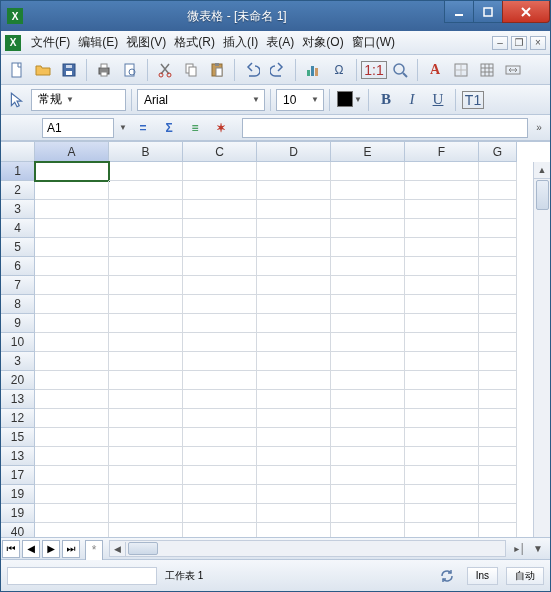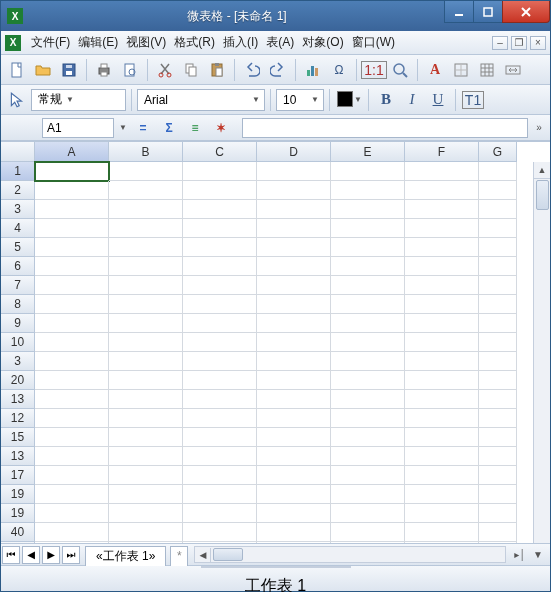--- a/index.html
+++ b/index.html
@@ -72,21 +72,21 @@
 .tabsrow .navbtn { width:18px; height:18px; border:1px solid #a7b7cc; margin:0 1px; display:flex; align-items:center; justify-content:center; background:#fff; font-size:10px;}
 .tabsrow .tab { height:20px; padding:0 10px; background:#fff; border:1px solid #a7b7cc; border-bottom:none; display:flex; align-items:center; margin-left:4px; position:relative; top:1px;}
 .tabsrow .tab.new { width:18px; padding:0; justify-content:center; color:#888;}
 .tabsrow .hscroll { flex:1; margin:0 6px; height:17px; background:#eef1f6; border:1px solid #c4cedd; position:relative;}
 .tabsrow .hscroll .har { width:16px; height:15px; display:inline-flex; align-items:center; justify-content:center; font-size:9px; color:#555; border-right:1px solid #c4cedd;}
 .tabsrow .hscroll .ht { position:absolute; left:18px; top:1px; width:30px; height:13px; background:linear-gradient(#e8eef6,#cdd9e8); border:1px solid #a7b7cc; border-radius:2px;}
 .tabsrow .endbtns { display:flex; gap:2px; padding-right:4px;}
 .tabsrow .endbtn { width:16px; height:16px; font-size:10px; display:flex; align-items:center; justify-content:center; color:#555;}
 
 
-.statusbar { height:26px; background:linear-gradient(#f4f7fb,#dde5ef); border-top:1px solid #b8c7da; display:flex; align-items:center; padding:0 6px; gap:8px; font-size:16px;flex-direction:column;}
+.statusbar { height:32px; background:linear-gradient(#f4f7fb,#dde5ef); border-top:1px solid #b8c7da; display:flex; align-items:center; padding:0 6px; gap:8px; font-size:10px;}
 .statusbar .sinput { width:150px; height:18px; border:1px solid #c4cedd; background:#fff;}
 .statusbar .sname { flex:0 0 auto; }
 .statusbar .sspacer { flex:1; }
 .statusbar .sbtn { height:18px; padding:0 8px; border:1px solid #c4cedd; background:linear-gradient(#fff,#e8eef6); display:flex; align-items:center; }
 .arrow-cursor svg { width:18px; height:18px; }
 </style>
 </head>
 <body>
 
 <div class="window">
@@ -541,23 +541,20 @@
         <div class="thumb"></div>
       </div>
     </div>
   </div>
 
   <div class="tabsrow">
     <div class="navbtn">⏮</div>
     <div class="navbtn">◀</div>
     <div class="navbtn">▶</div>
     <div class="navbtn">⏭</div>
-    <div class="tab">
-        <span>«工作表 1»</span>
-      </div>
     <div class="tab new">*</div>
     <div class="hscroll">
       <span class="har">◀</span>
       <div class="ht"></div>
     </div>
     <div class="endbtns">
       <div class="endbtn">▸│</div>
       <div class="endbtn">▼</div>
     </div>
   </div>

